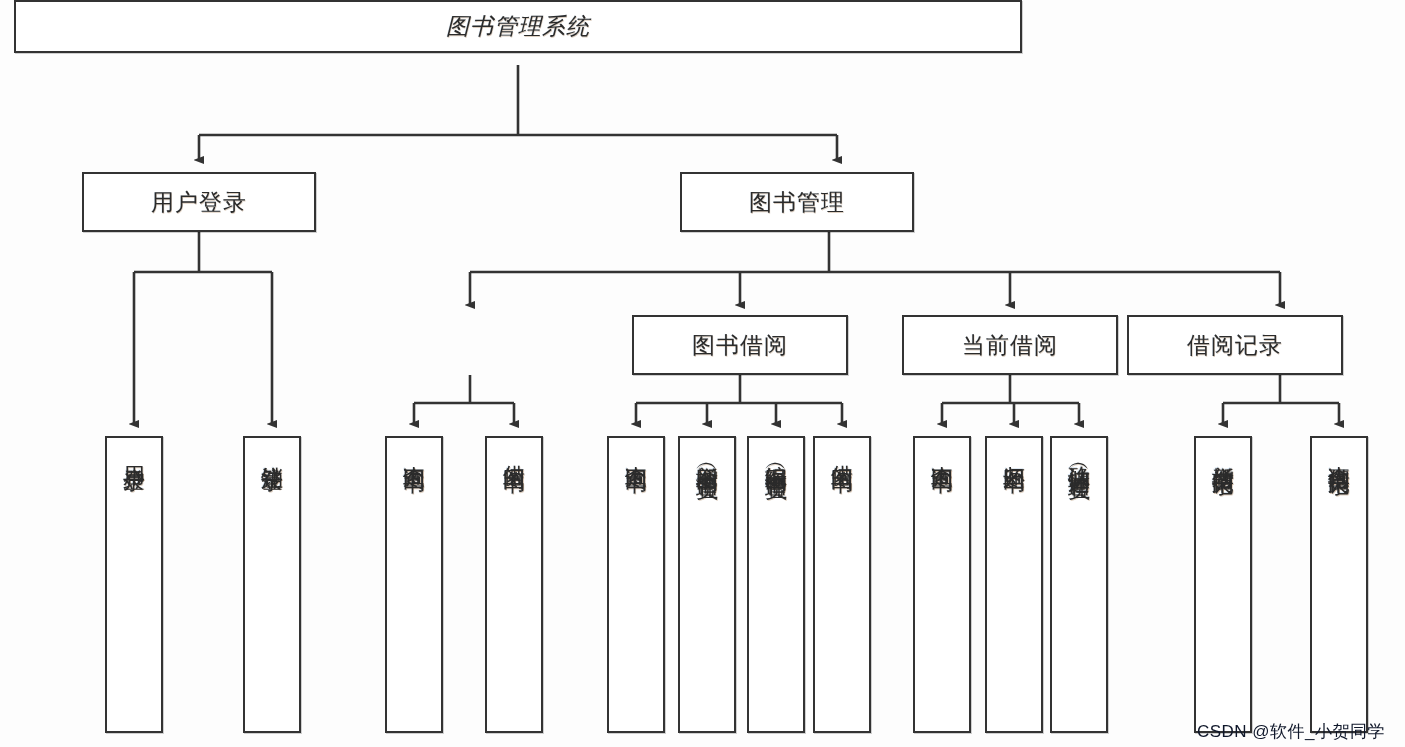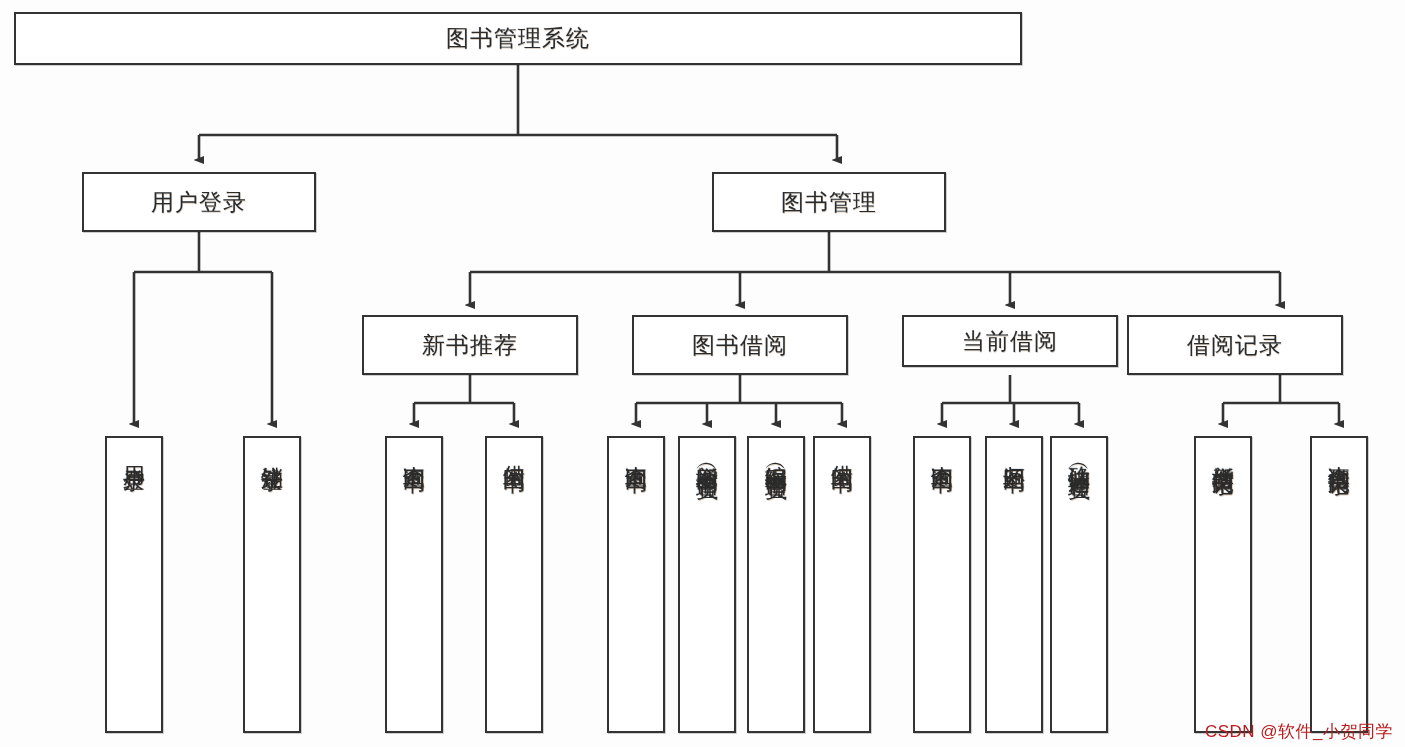--- a/index.html
+++ b/index.html
@@ -51,24 +51,24 @@
     writing-mode: vertical-rl;
     text-orientation: upright;
     font-size: 22px;
     line-height: 1.28;
     letter-spacing: 2px;
     white-space: normal;
     max-height: 100%;
   }
   #watermark {
     position: absolute;
-    right: 12px;
+    right: 20px;
     bottom: 4px;
     font-size: 17px;
-    color: #b91c1c;
+    color: #0f172a;
     letter-spacing: 0.5px;
     white-space: nowrap;
   }
 </style>
 </head>
 <body>
 
 <div id="canvas">
 
   <svg id="edges" viewBox="0 0 1405 747">
@@ -114,38 +114,35 @@
       <path d="M1014,403 L1014,424" marker-end="url(#arrow)"></path>
       <path d="M1079,403 L1079,424" marker-end="url(#arrow)"></path>
 
       <path d="M1280,375 L1280,403"></path>
       <path d="M1223,403 L1339,403"></path>
       <path d="M1223,403 L1223,424" marker-end="url(#arrow)"></path>
       <path d="M1339,403 L1339,424" marker-end="url(#arrow)"></path>
     </g>
   </svg>
 
-  <div class="node" style="left:14px; top:12px; width:1008px; height:53px;">
+  <div class="node" style="left:14px; top:0; width:1008px; height:53px;font-style:italic;">
     <span class="label">图书管理系统</span>
   </div>
 
   <div class="node" style="left:82px; top:172px; width:234px; height:60px;">
     <span class="label">用户登录</span>
   </div>
-  <div class="node" style="left:712px; top:172px; width:234px; height:60px;">
+  <div class="node" style="left:680px; top:172px; width:234px; height:60px;">
     <span class="label">图书管理</span>
   </div>
 
-  <div class="node" style="left:362px; top:315px; width:216px; height:60px;">
-    <span class="label">新书推荐</span>
-  </div>
   <div class="node" style="left:632px; top:315px; width:216px; height:60px;text-align:center;">
     <span class="label">图书借阅</span>
   </div>
-  <div class="node" style="left:902px; top:315px; width:216px; height:52px;">
+  <div class="node" style="left:902px; top:315px; width:216px; height:60px;">
     <span class="label">当前借阅</span>
   </div>
   <div class="node" style="left:1127px; top:315px; width:216px; height:60px;">
     <span class="label">借阅记录</span>
   </div>
 
   <div class="node leaf" style="left:105px; top:436px; width:58px; height:297px;">
     <span class="label">用户登录</span>
   </div>
   <div class="node leaf" style="left:243px; top:436px; width:58px; height:297px;">

